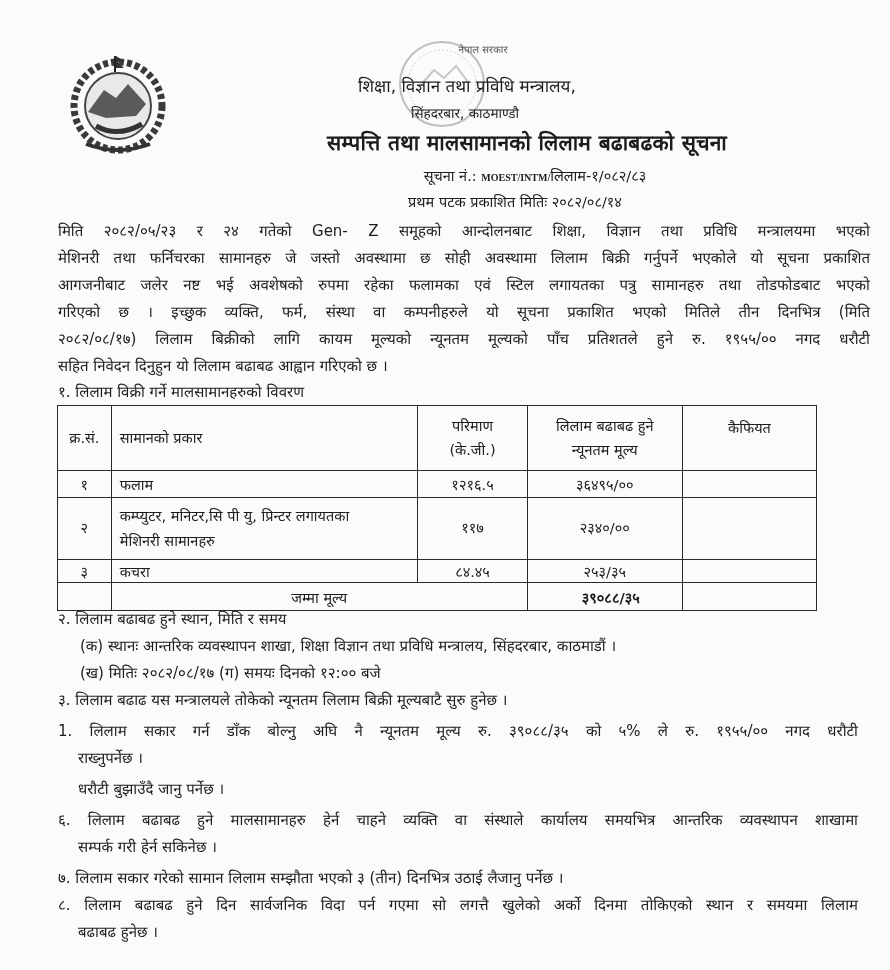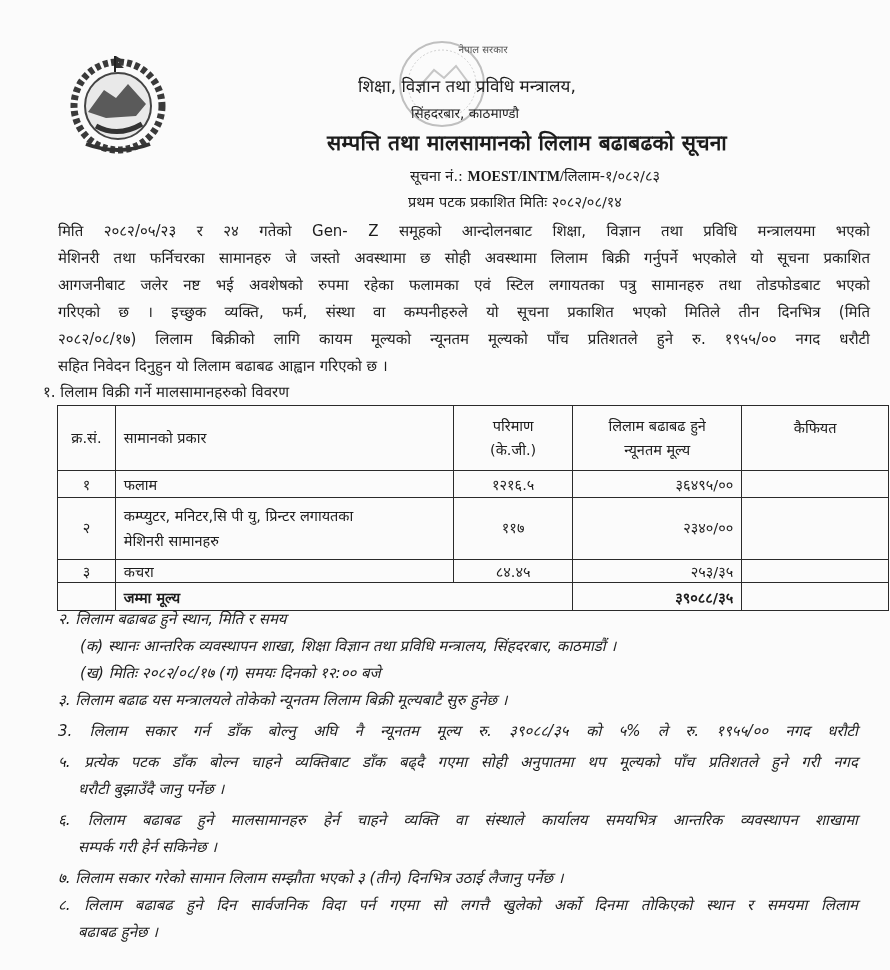--- a/index.html
+++ b/index.html
@@ -11,44 +11,44 @@
     position: relative;
   }
   .abs { position: absolute; }
   .emblem { left: 66px; top: 52px; width: 104px; height: 104px; }
   .stamp { left: 384px; top: 36px; width: 120px; height: 100px; opacity: 0.45; }
   .hdr { left: 0; width: 890px; text-align: center; white-space: nowrap; }
   .ministry { top: 74px; font-size: 17px; padding-left: 22px; }
   .address { top: 104px; font-size: 13.5px; padding-left: 20px; }
   .title { top: 128px; font-size: 21px; font-weight: bold; padding-left: 82px; letter-spacing: 0.2px; }
   .notice-no { top: 165px; font-size: 14.5px; padding-left: 90px; }
-  .notice-no .en { font-family: "Liberation Serif", serif; font-weight: bold; font-size: 14px; }
+  .notice-no .en { font-family: "Liberation Serif", serif; font-weight: bold; font-size: 10px; }
   .pubdate { top: 191px; font-size: 14.5px; padding-left: 70px; }
   .para { left: 58px; width: 812px; top: 218px; font-size: 15px; line-height: 27px; text-align: justify; }
   .para span { display: block; white-space: nowrap; text-align-last: justify; }
   .para span.last { text-align-last: left; }
-  .sec1 { left: 43px; top: 381px; font-size: 15px; }
+  .sec1 { left: 58px; top: 381px; font-size: 15px; }
   table.items {
-    position: absolute; left: 57px; top: 405px; width: 832px;
+    position: absolute; left: 57px; top: 405px; width: 760px;
     border-collapse: collapse; font-size: 14.5px;
   }
   table.items td, table.items th { border: 1.5px solid #2a2a2a; padding: 0 8px; font-weight: normal; }
   table.items th { height: 54px; text-align: center; line-height: 24px; }
   .c1 { width: 37px; text-align: center; }
   .c2 { width: 299px; text-align: left; }
   .c3 { width: 94px; text-align: center; }
-  .c4 { width: 129px; text-align: right; }
+  .c4 { width: 129px; text-align: center; }
   .c5 { width: 120px; }
   tr.r1 td { height: 26px; }
   tr.r2 td { height: 61px; line-height: 25px; }
   tr.r3 td { height: 22px; }
   tr.rt td { height: 27px; }
-  table.items td.total-lbl { text-align: left; font-weight: bold; }
+  table.items td.total-lbl { text-align: center; font-weight: normal; }
   table.items td.total-val { font-weight: bold; padding-left: 20px; }
-  .list { left: 58px; width: 820px; font-size: 15px; line-height: 27px; font-style: italic; }
+  .list { left: 58px; width: 820px; font-size: 15px; line-height: 27px; }
   .list .ln { white-space: nowrap; display: block; }
   .list .ind { padding-left: 20px; }
   .list .just { text-align: justify; text-align-last: justify; width: 800px; }
 </style>
 </head>
 <body>
 
 <div class="abs emblem">
   <svg width="104" height="104" viewBox="0 0 104 104">
     <circle cx="52" cy="54" r="44" fill="none" stroke="#3a3a3a" stroke-width="7" stroke-dasharray="5 3"></circle>
@@ -140,23 +140,23 @@
 
 <div class="abs list" style="top:606px">
   <span class="ln">२. लिलाम बढाबढ हुने स्थान, मिति र समय</span>
   <span class="ln ind" style="padding-left:22px">(क) स्थानः आन्तरिक व्यवस्थापन शाखा, शिक्षा विज्ञान तथा प्रविधि मन्त्रालय, सिंहदरबार, काठमाडौं ।</span>
   <span class="ln ind" style="padding-left:22px">(ख) मितिः २०८२/०८/१७ (ग) समयः दिनको १२:०० बजे</span>
 </div>
 
 <div class="abs list" style="top:687px">
   <span class="ln">३. लिलाम बढाढ यस मन्त्रालयले तोकेको न्यूनतम लिलाम बिक्री मूल्यबाटै सुरु हुनेछ ।</span>
   <div style="height:4px"></div>
-  <span class="ln just">3. लिलाम सकार गर्न डाँक बोल्नु अघि नै न्यूनतम मूल्य रु. ३९०८८/३५ को ५% ले रु. १९५५/०० नगद धरौटी</span>
+  <span class="ln just">1. लिलाम सकार गर्न डाँक बोल्नु अघि नै न्यूनतम मूल्य रु. ३९०८८/३५ को ५% ले रु. १९५५/०० नगद धरौटी</span>
+  <span class="ln ind">राख्नुपर्नेछ ।</span>
   <div style="height:4px"></div>
-  <span class="ln just">५. प्रत्येक पटक डाँक बोल्न चाहने व्यक्तिबाट डाँक बढ्दै गएमा सोही अनुपातमा थप मूल्यको पाँच प्रतिशतले हुने गरी नगद</span>
   <span class="ln ind">धरौटी बुझाउँदै जानु पर्नेछ ।</span>
   <div style="height:4px"></div>
   <span class="ln just">६. लिलाम बढाबढ हुने मालसामानहरु हेर्न चाहने व्यक्ति वा संस्थाले कार्यालय समयभित्र आन्तरिक व्यवस्थापन शाखामा</span>
   <span class="ln ind">सम्पर्क गरी हेर्न सकिनेछ ।</span>
   <div style="height:4px"></div>
   <span class="ln">७. लिलाम सकार गरेको सामान लिलाम सम्झौता भएको ३ (तीन) दिनभित्र उठाई लैजानु पर्नेछ ।</span>
   <span class="ln just">८. लिलाम बढाबढ हुने दिन सार्वजनिक विदा पर्न गएमा सो लगत्तै खुलेको अर्को दिनमा तोकिएको स्थान र समयमा लिलाम</span>
   <span class="ln ind">बढाबढ हुनेछ ।</span>
 </div>
 

